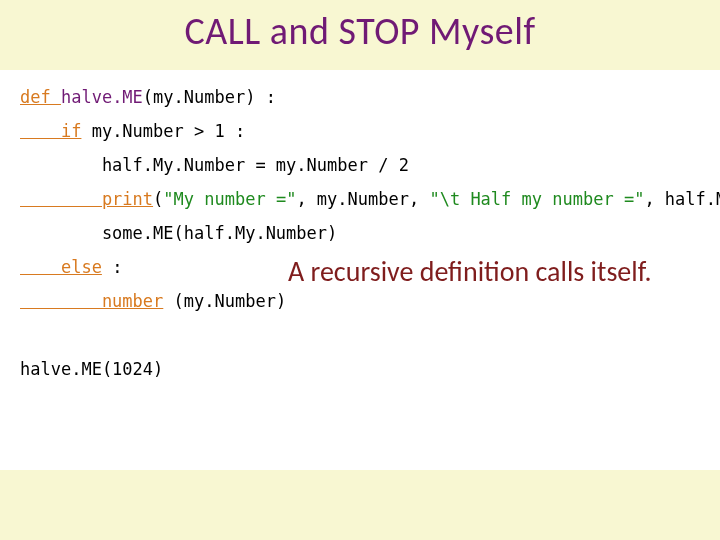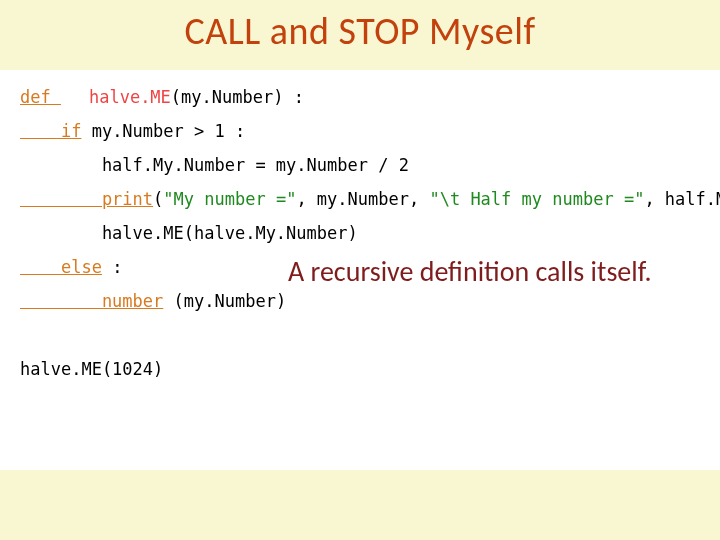--- a/index.html
+++ b/index.html
@@ -14,42 +14,42 @@
     font-family: Calibri, "Segoe UI", Arial, sans-serif;
     position: relative;
   }
   .title {
     position: absolute;
     top: 8px;
     left: 0;
     width: 720px;
     text-align: center;
     font-size: 38px;
-    color: #c2410c;
+    color: #701a75;
     letter-spacing: 0.5px;
   }
   .code-panel {
     position: absolute;
     top: 70px;
     left: 0;
     width: 720px;
     height: 400px;
     background: #ffffff;
     padding: 10px 0 0 20px;
     box-sizing: border-box;
   }
   .code {
     font-family: "DejaVu Sans Mono", "Consolas", monospace;
     font-size: 17px;
     line-height: 34px;
     white-space: pre;
     color: #000;
   }
   .kw { color: #d87a20; text-decoration: underline; }       
-  .fn { color: #ef4444; margin-left: 28px; }       
+  .fn { color: #701a75; }       
   .str { color: #1f8a1f; }
   .explain {
     position: absolute;
     top: 256px;
     left: 288px;
     width: 400px;
     font-family: Calibri, "Segoe UI", Arial, sans-serif;
     font-size: 28px;
     line-height: 1.15;
     color: #7f1d1d;
@@ -58,21 +58,21 @@
 </head>
 <body>
 
 <div class="title">CALL and STOP Myself</div>
 
 <div class="code-panel">
 <div class="code"><span class="kw">def </span><span class="fn">halve.ME</span><span>(my.Number) :</span>
 <span class="kw">    if</span><span> my.Number &gt; 1 :</span>
 <span>        half.My.Number = my.Number / 2</span>
 <span class="kw">        print</span><span>(</span><span class="str">"My number ="</span><span>, my.Number, </span><span class="str">"\t Half my number ="</span><span>, half.My.Number)</span>
-<span>        halve.ME(halve.My.Number)</span>
+<span>        some.ME(half.My.Number)</span>
 <span class="kw">    else</span><span> :</span>
 <span class="kw">        number</span><span> (my.Number)</span>
 
 <span>halve.ME(1024)</span></div>
 </div>
 
 <div class="explain">
   <div>A recursive definition calls itself.</div>
 </div>
 

